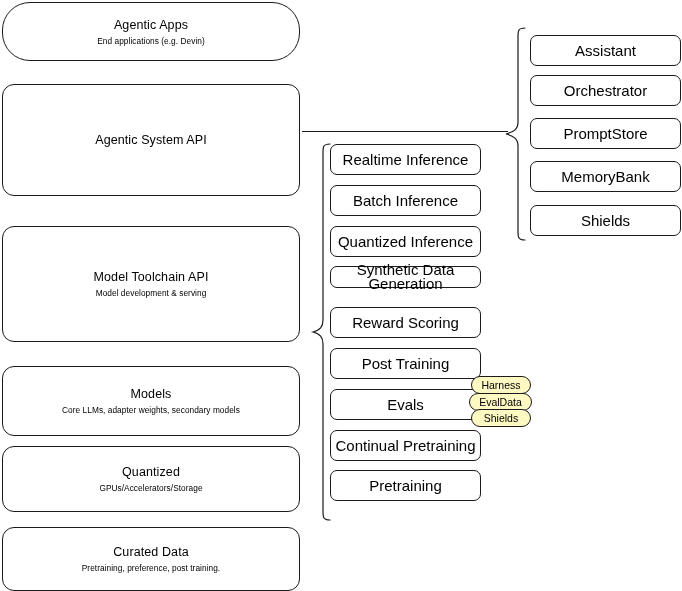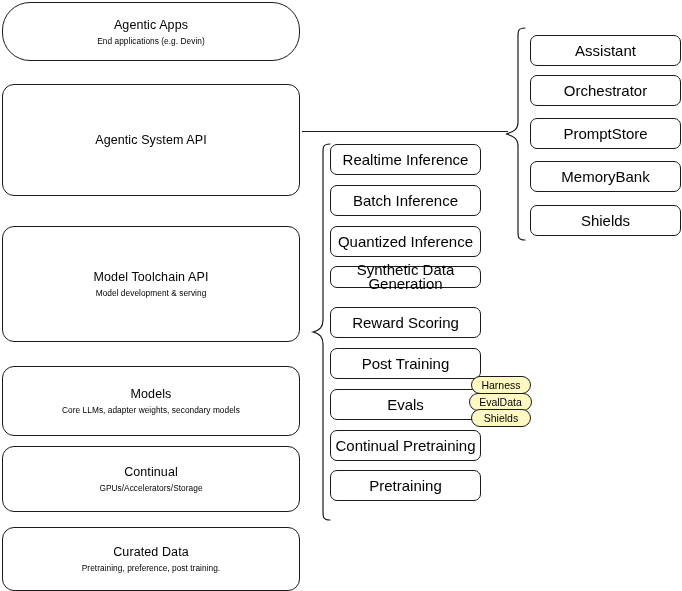--- a/index.html
+++ b/index.html
@@ -110,21 +110,21 @@
     <div class="layer-title">Model Toolchain API</div>
     <div class="layer-sub">Model development &amp; serving</div>
   </div>
 
   <div class="layer-box" style="left:2px; top:366px; width:298px; height:70px;">
     <div class="layer-title">Models</div>
     <div class="layer-sub">Core LLMs, adapter weights, secondary models</div>
   </div>
 
   <div class="layer-box" style="left:2px; top:446px; width:298px; height:66px;">
-    <div class="layer-title">Continual</div>
+    <div class="layer-title">Quantized</div>
     <div class="layer-sub">GPUs/Accelerators/Storage</div>
   </div>
 
   <div class="layer-box" style="left:2px; top:527px; width:298px; height:64px;">
     <div class="layer-title">Curated Data</div>
     <div class="layer-sub">Pretraining, preference, post training.</div>
   </div>
 
   <div class="connector" style="left:302px; top:131px; width:206px; height:1px;"></div>
 

